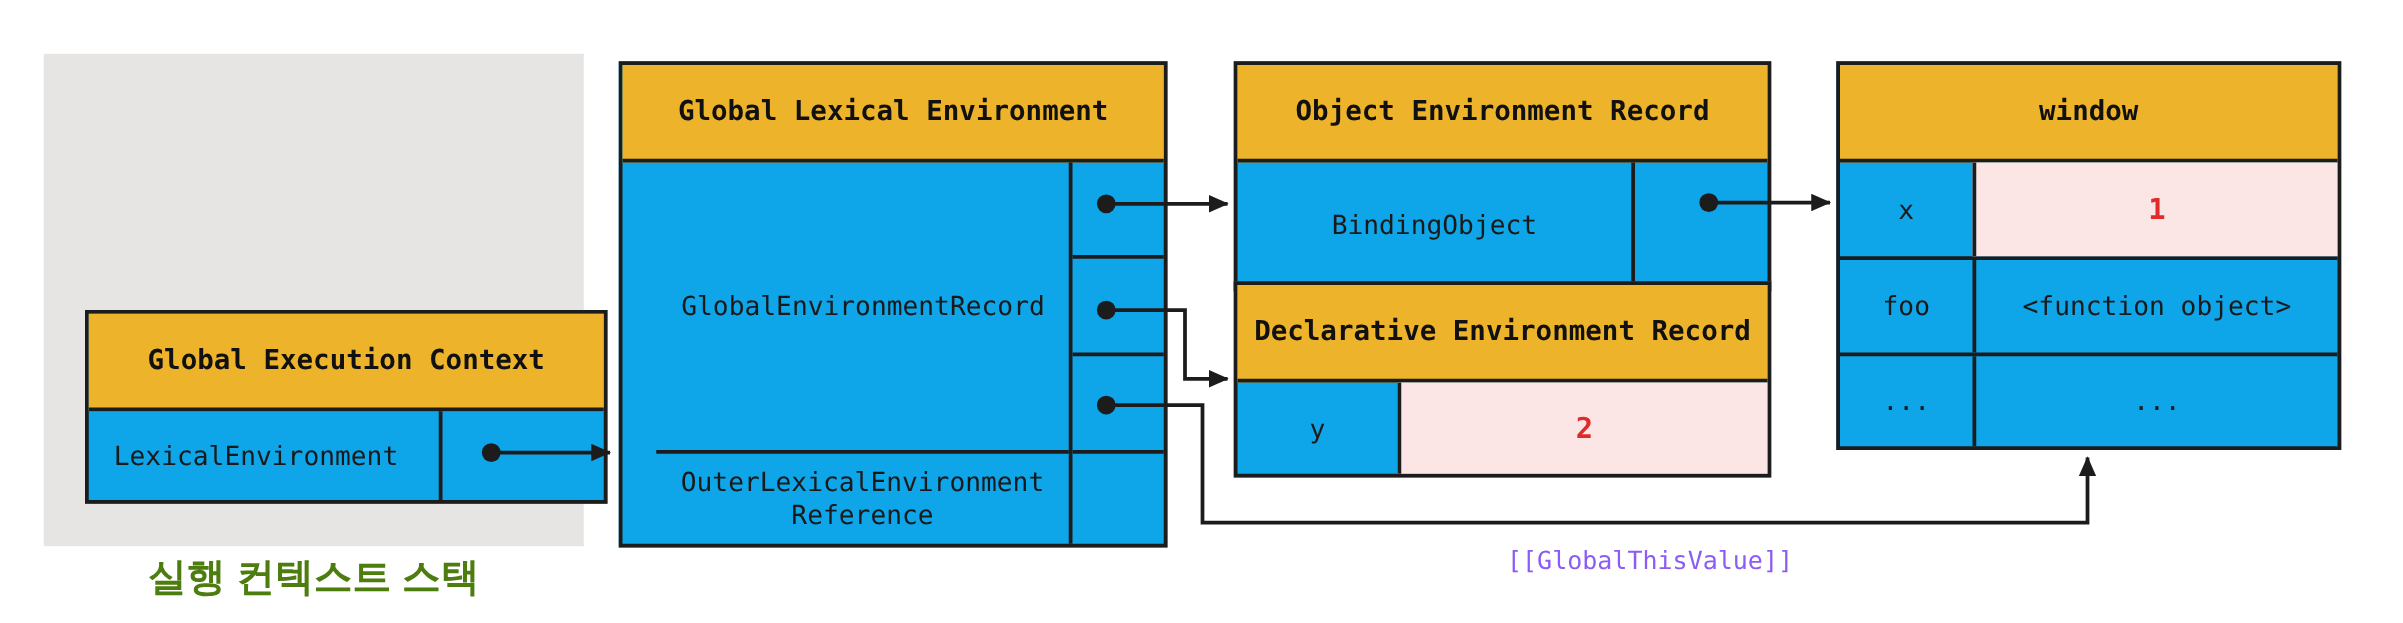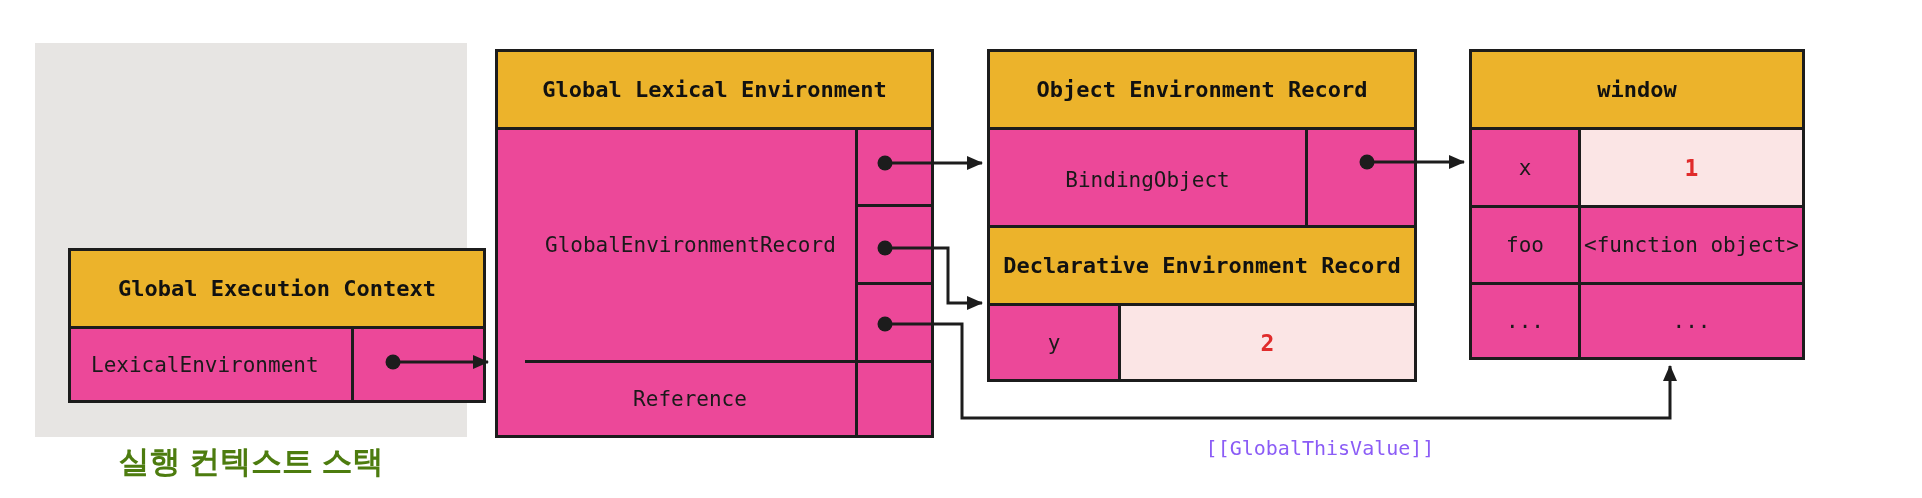--- a/index.html
+++ b/index.html
@@ -33,21 +33,21 @@
     text-align: center;
     font-family: "Liberation Sans", "DejaVu Sans", sans-serif;
     font-weight: bold;
     font-size: 31px;
     color: #4d7c0f;
   }
   .tbl {
     position: absolute;
     border: 3px solid var(--border);
     box-sizing: border-box;
-    background: #ec4899;
+    background: #0ea5e9;
     display: flex;
     flex-direction: column;
   }
   .hdr {
     height: 78px;
     box-sizing: border-box;
     border-bottom: 3px solid var(--border);
     background: var(--header_bg);
     display: flex;
     align-items: center;
@@ -88,21 +88,21 @@
   .gle-right .nullcell { flex: 1 1 auto; }
   
   .oer { left: 987px; top: 49px; width: 430px; height: 184px; }
   .oer .cell-label { flex: 0 0 315px; }
   .oer .cell-ptr { flex: 1 1 auto; }
   
   .der { left: 987px; top: 225px; width: 430px; height: 157px; }
   .der .cell-key { flex: 0 0 128px; }
   .der .cell-val { flex: 1 1 auto; }
   
-  .win { left: 1469px; top: 49px; width: 336px; height: 311px; }
+  .win { left: 1469px; top: 49px; width: 404px; height: 311px; }
   .win .wrow { display: flex; box-sizing: border-box; }
   .win .r1 { flex: 0 0 78px; }
   .win .r2 { flex: 0 0 77px; }
   .win .r3 { flex: 1 1 auto; }
   .win .cell-key { flex: 0 0 106px; }
   .win .cell-val { flex: 1 1 auto; }
   .gtv {
     position: absolute;
     left: 1100px; top: 436px;
     width: 440px;
@@ -133,20 +133,21 @@
       <div class="cell cell-ptr b-left"></div>
     </div>
   </div>
 
   <div class="tbl gle">
     <div class="hdr">Global Lexical Environment</div>
     <div class="gle-body">
       <div class="gle-left">
         <div class="cell gle-record left-pad b-bottom">GlobalEnvironmentRecord</div>
         <div class="cell gle-outer">
+          <div>OuterLexicalEnvironment</div>
           <div>Reference</div>
         </div>
       </div>
       <div class="gle-right b-left">
         <div class="ptr-cell p1 b-bottom"></div>
         <div class="ptr-cell p2 b-bottom"></div>
         <div class="ptr-cell p3 b-bottom"></div>
       </div>
     </div>
   </div>

